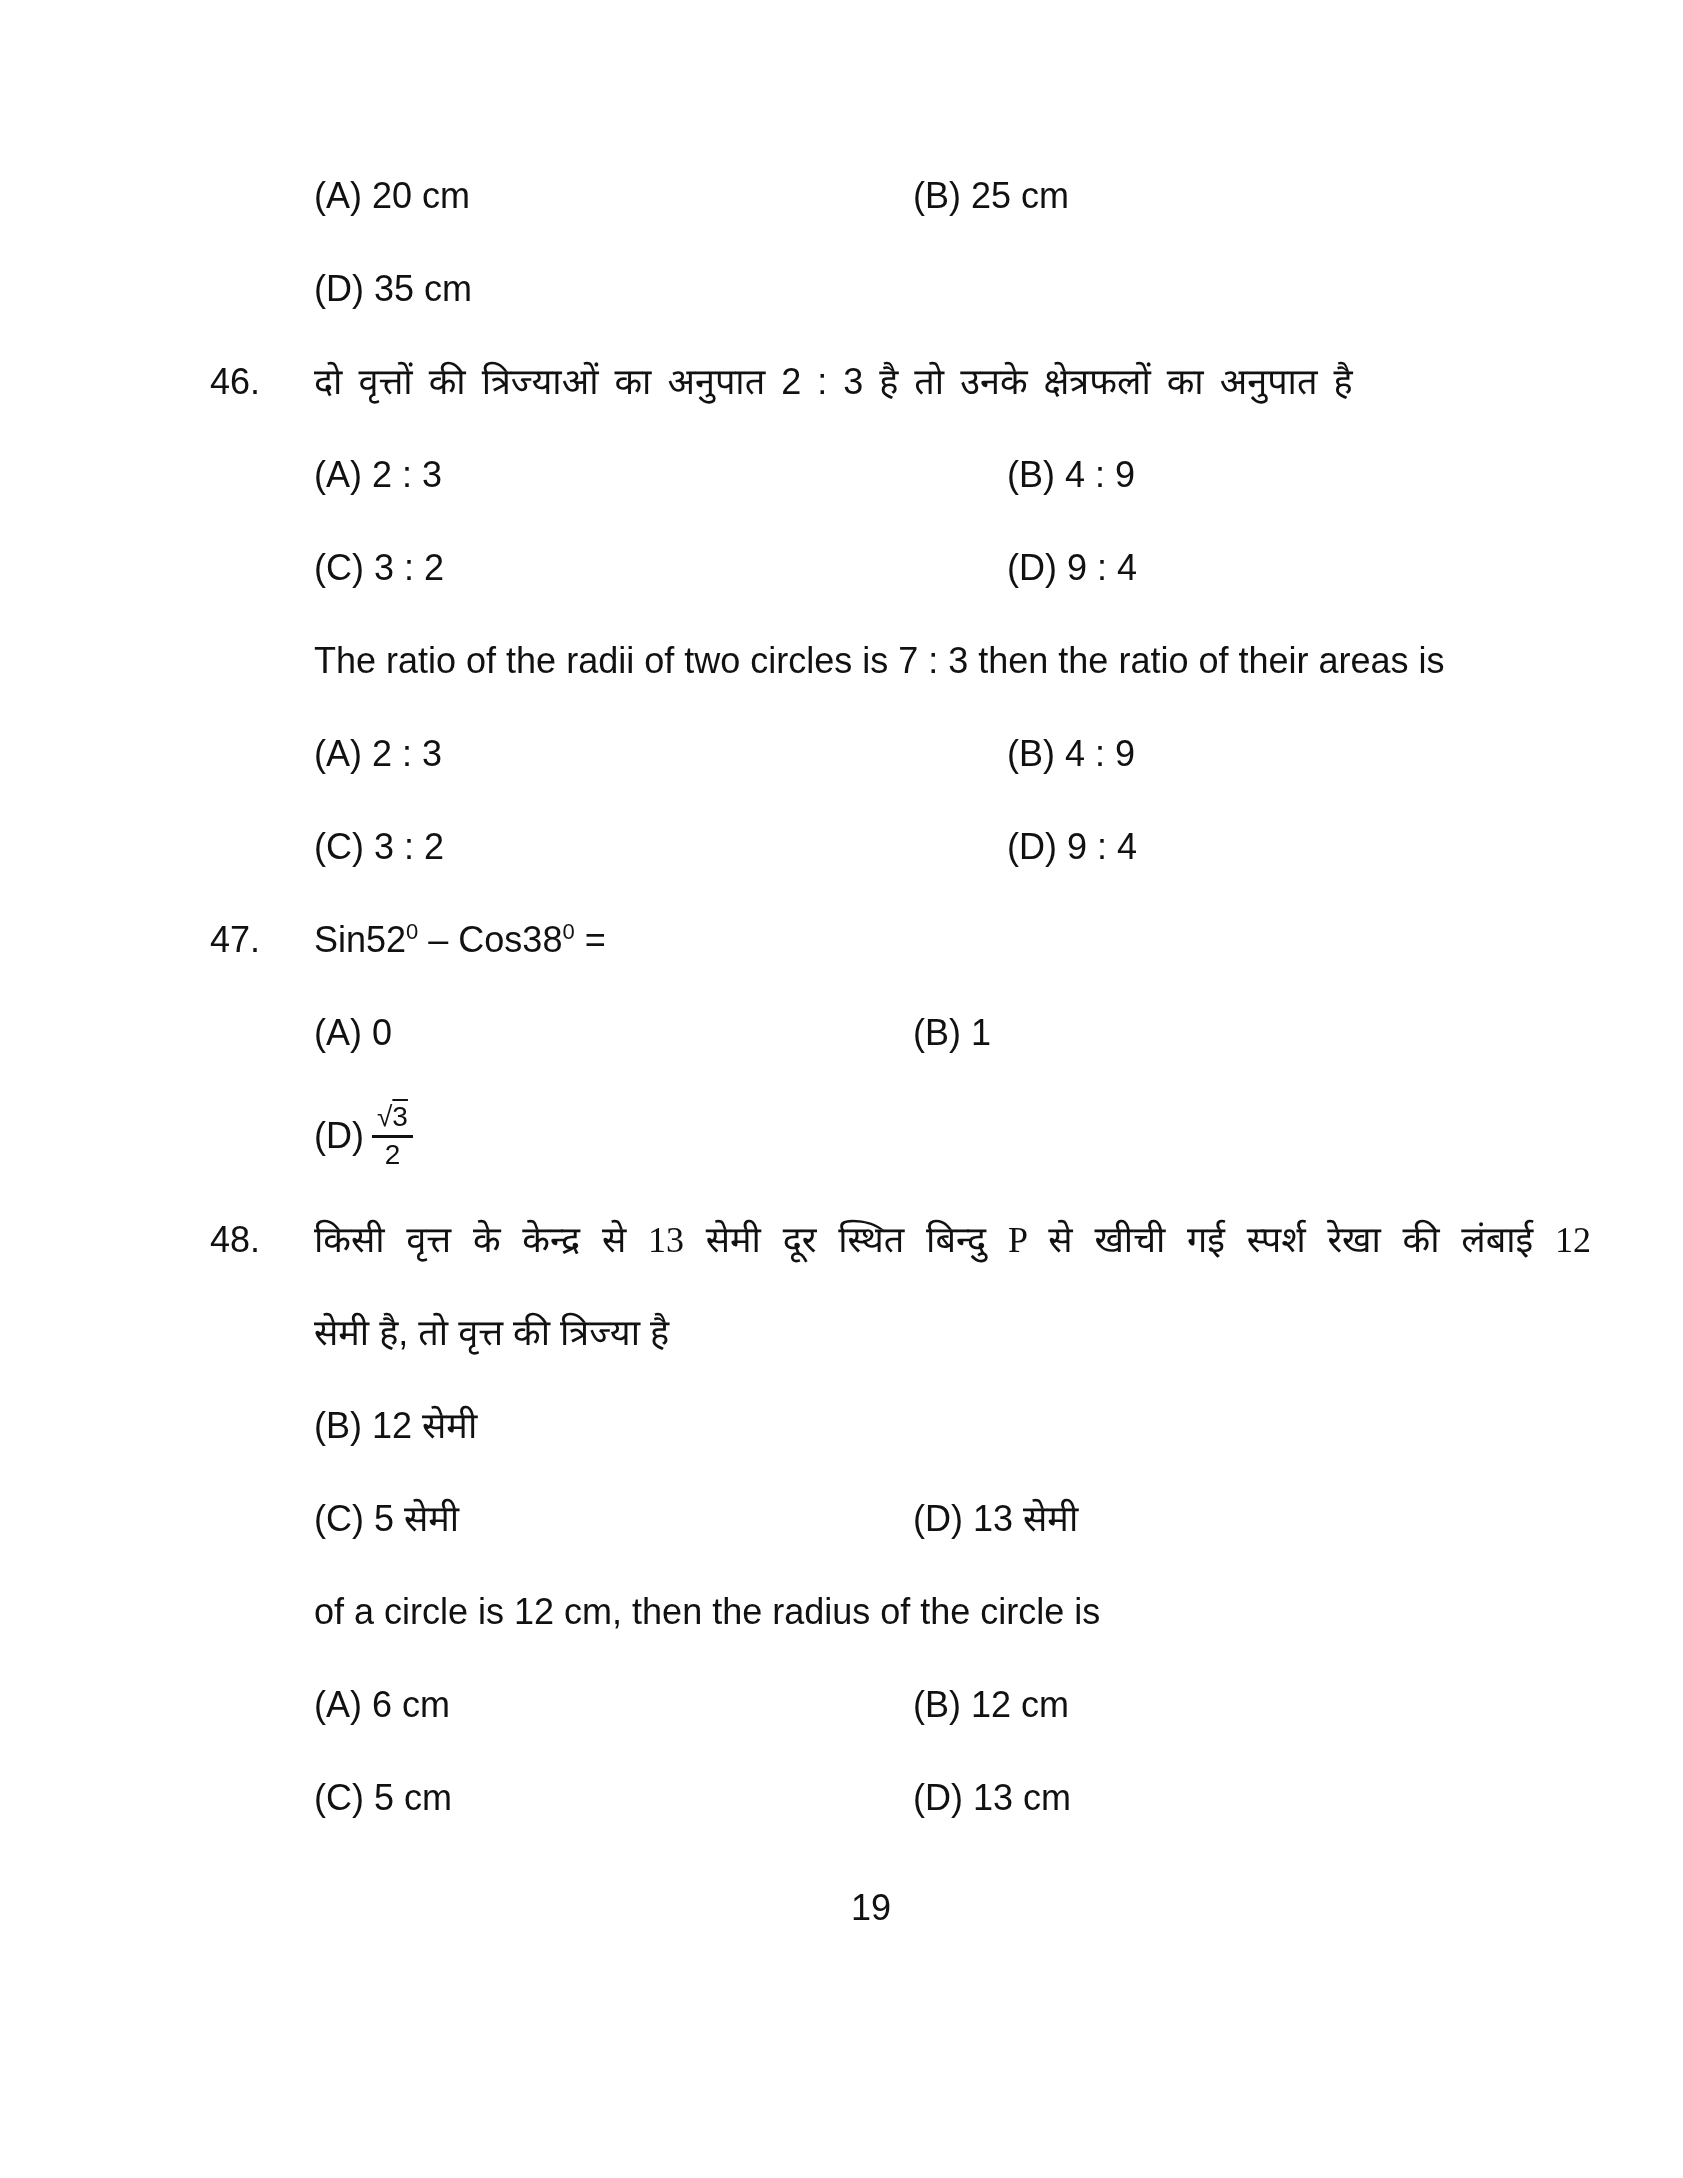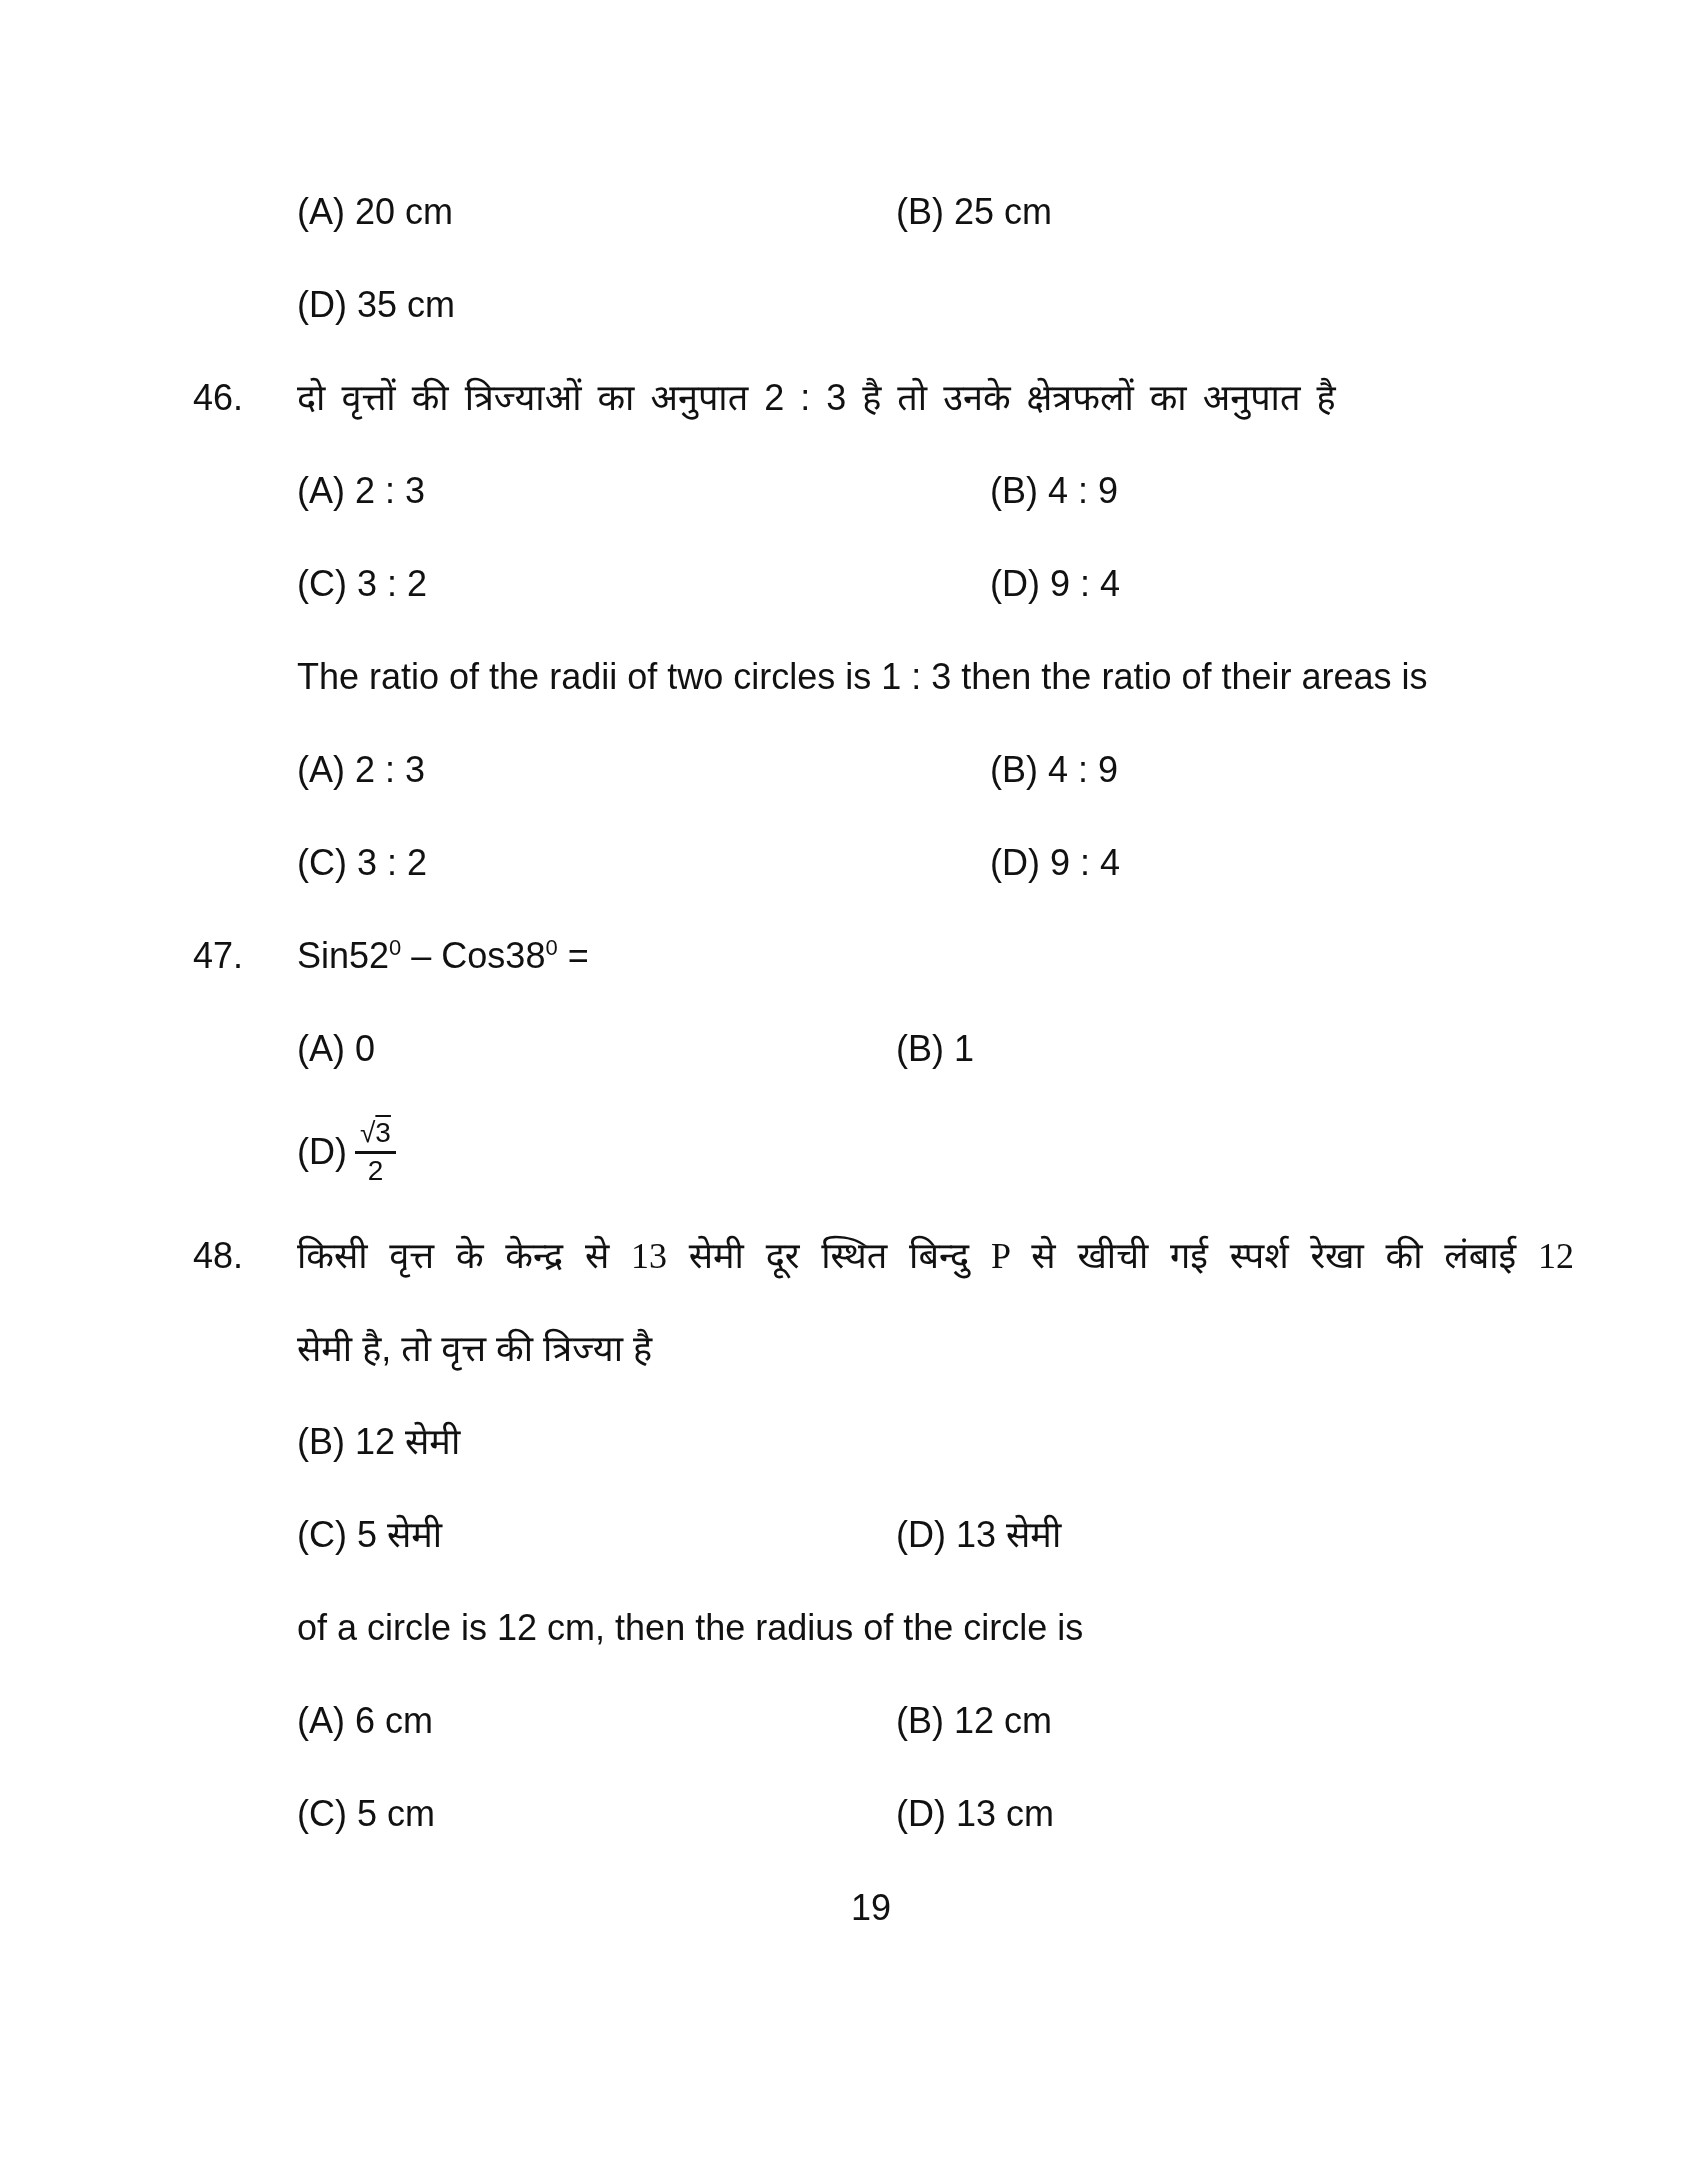--- a/index.html
+++ b/index.html
@@ -9,23 +9,24 @@
     height: 2178px;
     margin: 0 auto;
     background: #ffffff;
     color: #111111;
     font-family: "Liberation Sans", sans-serif;
     font-size: 36px;
     overflow: hidden;
   }
   .content {
     position: absolute;
-    top: 188px;
+    top: 172px;
     left: 0;
     width: 1623px;
+    padding-left: 17px;
   }
   .row {
     line-height: 48px;
     margin-bottom: 45px;
     white-space: nowrap;
   }
   
   .opt-row {
     display: flex;
     margin-left: 297px;
@@ -97,21 +98,21 @@
       <span class="q-text hindi-spaced">दो वृत्तों की त्रिज्याओं का अनुपात 2 : 3 है तो उनके क्षेत्रफलों का अनुपात है</span>
     </div>
     <div class="row opt-row wide">
       <span class="opt-left">(A) 2 : 3</span>
       <span class="opt-right">(B) 4 : 9</span>
     </div>
     <div class="row opt-row wide">
       <span class="opt-left">(C) 3 : 2</span>
       <span class="opt-right">(D) 9 : 4</span>
     </div>
-    <div class="row cont-row">The ratio of the radii of two circles is 1 : 3 then the ratio of their areas is</div>
+    <div class="row cont-row">The ratio of the radii of two circles is 7 : 3 then the ratio of their areas is</div>
     <div class="row opt-row wide">
       <span class="opt-left">(A) 2 : 3</span>
       <span class="opt-right">(B) 4 : 9</span>
     </div>
     <div class="row opt-row wide">
       <span class="opt-left">(C) 3 : 2</span>
       <span class="opt-right">(D) 9 : 4</span>
     </div>
 
     <div class="row q-row">

